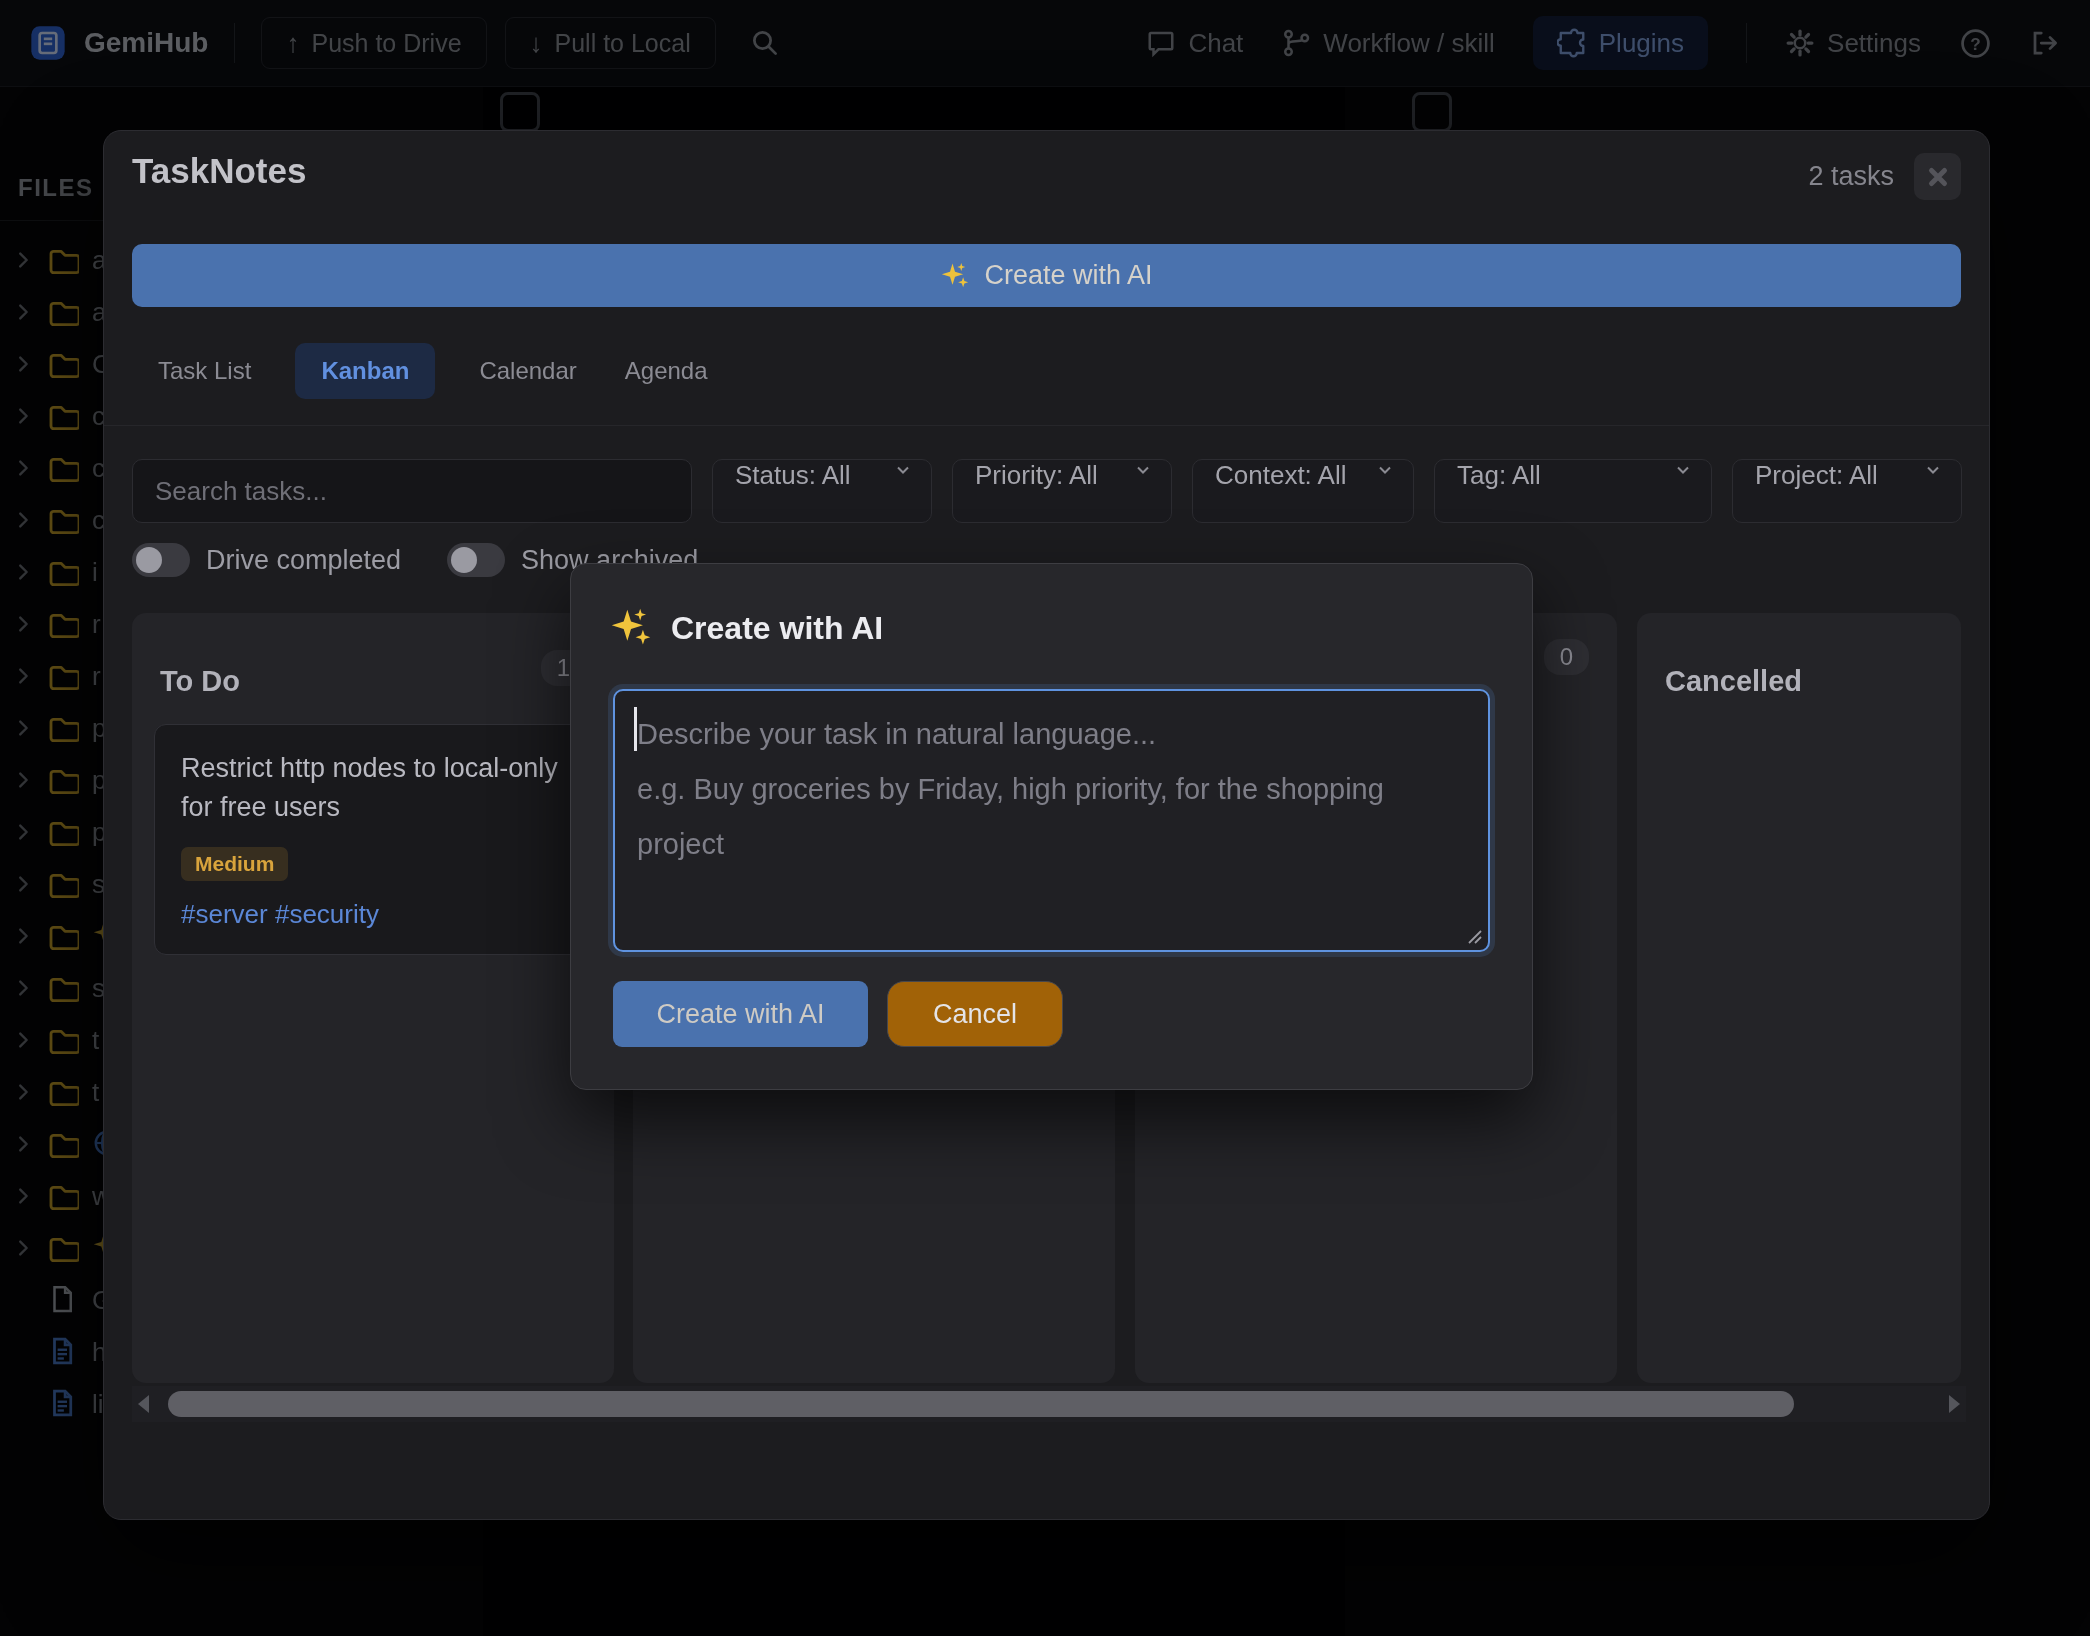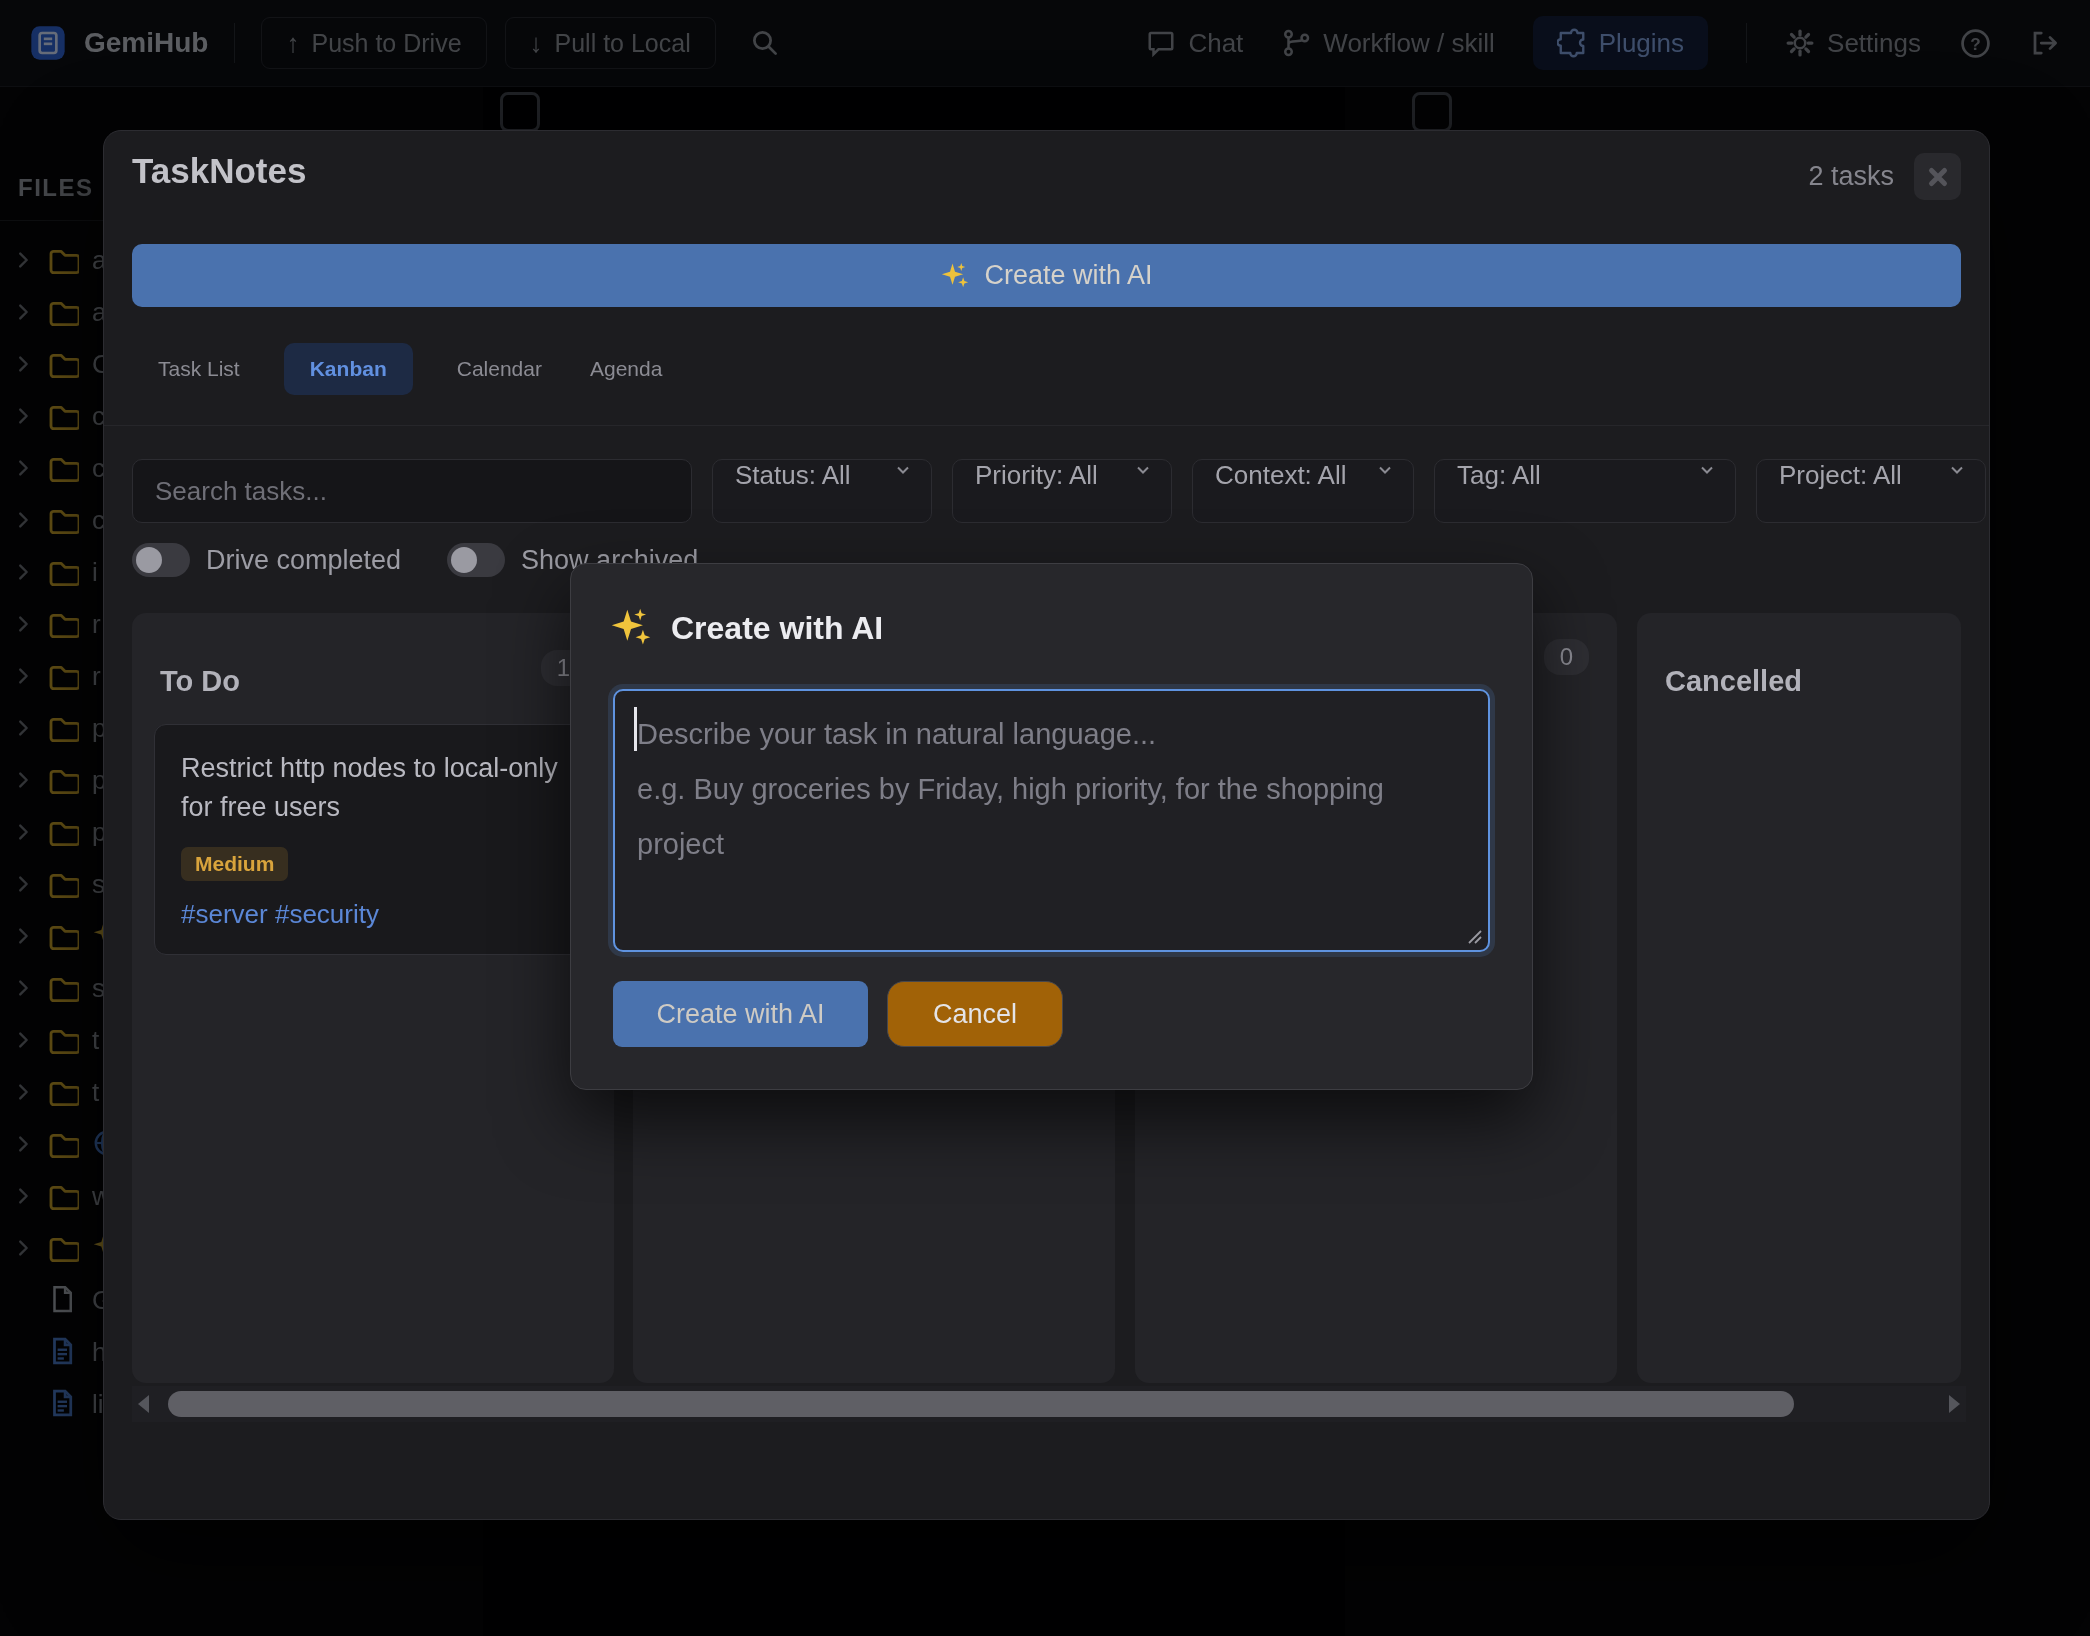--- a/index.html
+++ b/index.html
@@ -54,21 +54,21 @@
   .m-right{right:28px;top:22px;display:flex;align-items:center;gap:20px;}
   .m-count{font-size:27px;color:#85858d;}
   .m-close{width:47px;height:47px;background:#29292d;border-radius:10px;
     display:flex;align-items:center;justify-content:center;}
   .m-btnrow{left:28px;top:113px;width:1829px;display:flex;gap:17px;}
   .bigbtn{flex:1;height:63px;border-radius:10px;font-size:27px;display:flex;
     align-items:center;justify-content:center;gap:14px;}
   .btn-ai{background:#4a72ae;color:#d6d2ca;}
   .btn-new{background:#222226;border:1px solid #36363b;color:#a7a7af;}
   .m-tabs{left:50px;top:212px;display:flex;align-items:center;gap:40px;}
-  .tab{font-size:21px;color:#8b8b93;padding:14px 4px;}
+  .tab{font-size:24px;color:#8b8b93;padding:14px 4px;}
   .tab.active{background:#1d2a44;color:#6190e0;font-weight:600;padding:14px 26px;border-radius:10px;}
   .m-div{left:0;top:294px;width:1885px;height:1px;background:#26262a;}
   .m-filters{left:28px;top:328px;display:flex;gap:20px;}
   .search-box{width:514px;height:62px;background:#151518;border:1px solid #2c2c31;
     border-radius:10px;padding:0 22px;color:#cfcfd4;font-size:26px;font-family:"Liberation Sans",sans-serif;}
   .search-box::placeholder{color:#6f6f77;}
   .fsel{height:64px;border:1px solid #2c2c31;background:#1a1a1e;border-radius:10px;
     display:flex;align-items:flex-start;justify-content:space-between;padding:0 18px 0 22px;
     color:#a4a4ac;font-size:26px;box-sizing:border-box;}
   .m-toggles{left:28px;top:412px;display:flex;align-items:center;gap:46px;}
@@ -632,21 +632,21 @@
         <svg viewBox="0 0 24 24" width="20" height="20">
             <path d="M6 9 l6 6 6 -6" fill="none" stroke="#8a8a92" stroke-width="2.4"></path>
           </svg>
       </div>
       <div class="fsel" style="width:222px;">
         <span>Context: All</span>
         <svg viewBox="0 0 24 24" width="20" height="20">
             <path d="M6 9 l6 6 6 -6" fill="none" stroke="#8a8a92" stroke-width="2.4"></path>
           </svg>
       </div>
-      <div class="fsel" style="width:302px;">
+      <div class="fsel" style="width:278px;">
         <span>Tag: All</span>
         <svg viewBox="0 0 24 24" width="20" height="20">
             <path d="M6 9 l6 6 6 -6" fill="none" stroke="#8a8a92" stroke-width="2.4"></path>
           </svg>
       </div>
       <div class="fsel" style="width:230px;">
         <span>Project: All</span>
         <svg viewBox="0 0 24 24" width="20" height="20">
             <path d="M6 9 l6 6 6 -6" fill="none" stroke="#8a8a92" stroke-width="2.4"></path>
           </svg>

